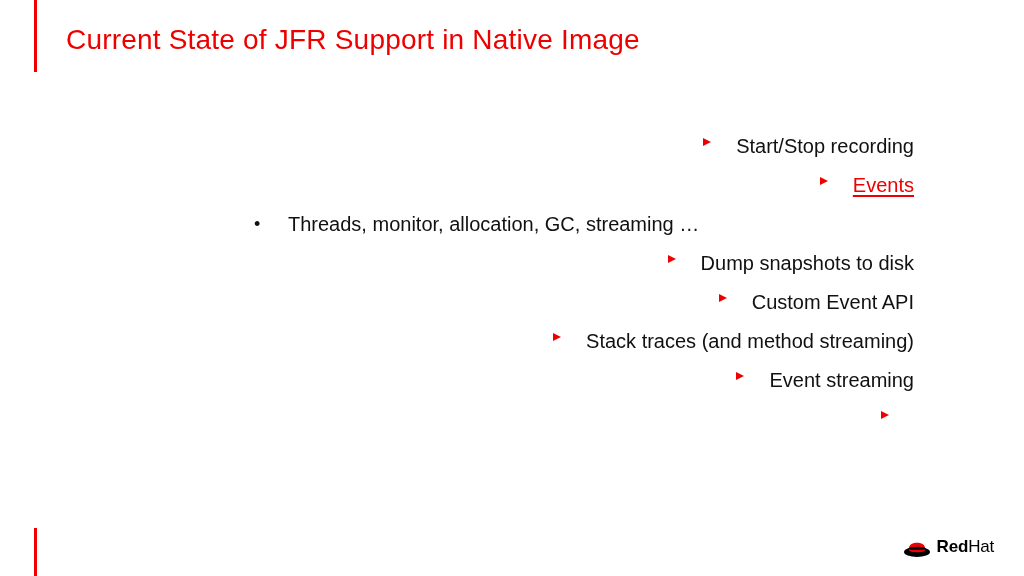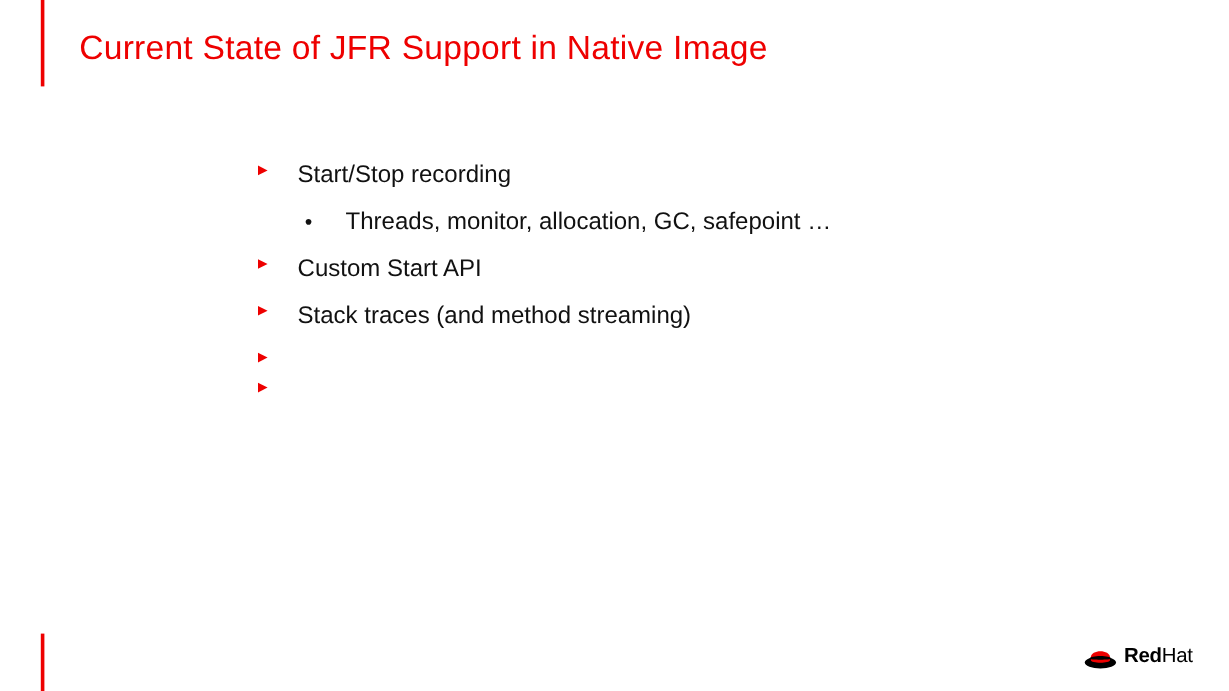--- a/index.html
+++ b/index.html
@@ -2,21 +2,21 @@
 <html><head>
 <meta charset="utf-8">
 <style>
   * { margin: 0; padding: 0; box-sizing: border-box; }
   html, body { width: 1024px; height: 576px; background: #fff; font-family: "Helvetica Neue", Arial, sans-serif; overflow: hidden; }
   .slide { position: relative; width: 1024px; height: 576px; }
   .accent-top { position: absolute; left: 34px; top: 0; width: 3px; height: 72px; background: #ee0000; }
   .accent-bottom { position: absolute; left: 34px; bottom: 0; width: 3px; height: 48px; background: #ee0000; }
   .title { position: absolute; left: 66px; top: 24px; font-size: 28px; font-weight: 400; color: #ee0000; letter-spacing: 0.2px; }
   .content { position: absolute; left: 214px; top: 132px; width: 700px; }
-  .item { display: flex; align-items: flex-start; margin-bottom: 10px; }
+  .item { display: flex; align-items: flex-start; margin-bottom: 10px; justify-content: flex-end; }
   .bullet { flex: 0 0 34px; padding-top: 5px; }
   .bullet svg { display: block; }
   .text { font-size: 20px; color: #111; line-height: 1.45; }
   .link .text { color: #ee0000; text-decoration: underline; text-underline-offset: 3px; }
   .sub { margin-left: 40px; display: flex; align-items: flex-start; margin-bottom: 10px; }
   .subbullet { flex: 0 0 34px; text-align: left; font-size: 18px; line-height: 1.2; padding-top: 4px; color: #111; }
   .logo { position: absolute; right: 30px; bottom: 18px; display: flex; align-items: center; gap: 6px; }
   .logo-mark svg { display: block; }
   .logo-text { font-size: 17px; font-weight: 600; color: #000; letter-spacing: -0.2px; }
   .logo-text .hat { font-weight: 400; }
@@ -34,51 +34,68 @@
 
     <div class="item">
       <span class="bullet">
         <svg width="10" height="10" viewBox="0 0 10 10">
             <polygon points="1,1 9,5 1,9" fill="#ee0000"></polygon>
           </svg>
       </span>
       <span class="text">Start/Stop recording</span>
     </div>
 
+    <div class="item link">
+      <span class="bullet">
+        <svg width="10" height="10" viewBox="0 0 10 10">
+            <polygon points="1,1 9,5 1,9" fill="#ee0000"></polygon>
+          </svg>
+      </span>
+      <span class="text">Events</span>
+    </div>
 
     <div class="sub">
       <span class="subbullet">•</span>
-      <span class="text">Threads, monitor, allocation, GC, safepoint …</span>
+      <span class="text">Threads, monitor, allocation, GC, streaming …</span>
     </div>
-
 
     <div class="item">
       <span class="bullet">
         <svg width="10" height="10" viewBox="0 0 10 10">
             <polygon points="1,1 9,5 1,9" fill="#ee0000"></polygon>
           </svg>
       </span>
-      <span class="text">Custom Start API</span>
+      <span class="text">Dump snapshots to disk</span>
+    </div>
+
+    <div class="item">
+      <span class="bullet">
+        <svg width="10" height="10" viewBox="0 0 10 10">
+            <polygon points="1,1 9,5 1,9" fill="#ee0000"></polygon>
+          </svg>
+      </span>
+      <span class="text">Custom Event API</span>
     </div>
 
     <div class="item">
       <span class="bullet">
         <svg width="10" height="10" viewBox="0 0 10 10">
             <polygon points="1,1 9,5 1,9" fill="#ee0000"></polygon>
           </svg>
       </span>
       <span class="text">Stack traces (and method streaming)</span>
     </div>
 
     <div class="item">
       <span class="bullet">
         <svg width="10" height="10" viewBox="0 0 10 10">
             <polygon points="1,1 9,5 1,9" fill="#ee0000"></polygon>
           </svg>
       </span>
+      <span class="text">Event streaming</span>
     </div>
 
     <div class="item">
       <span class="bullet">
         <svg width="10" height="10" viewBox="0 0 10 10">
             <polygon points="1,1 9,5 1,9" fill="#ee0000"></polygon>
           </svg>
       </span>
     </div>
 

